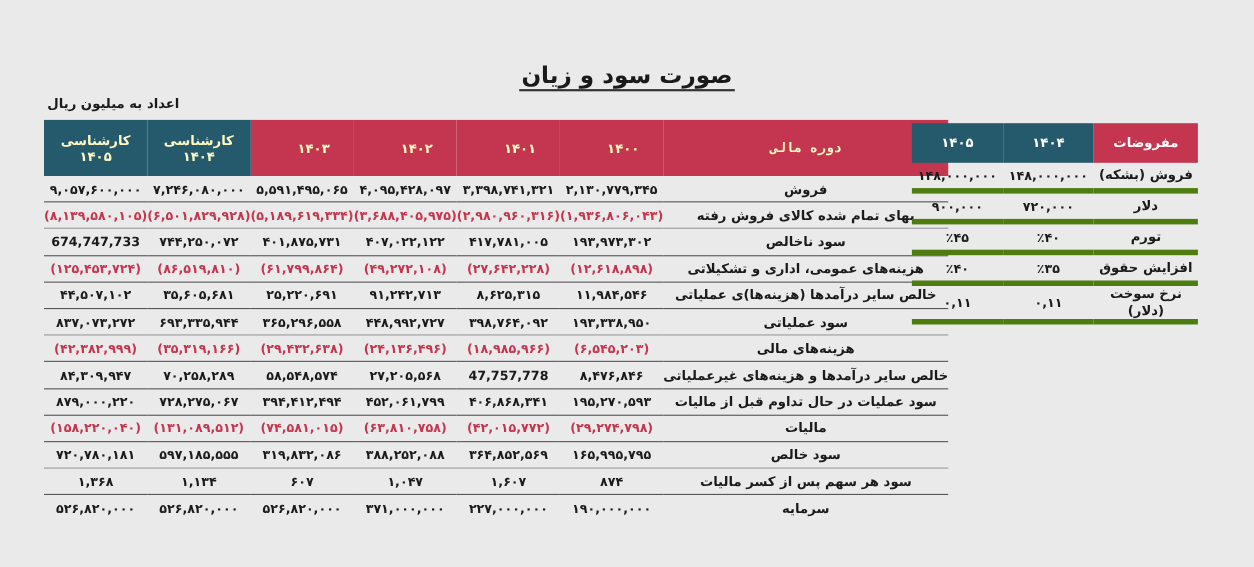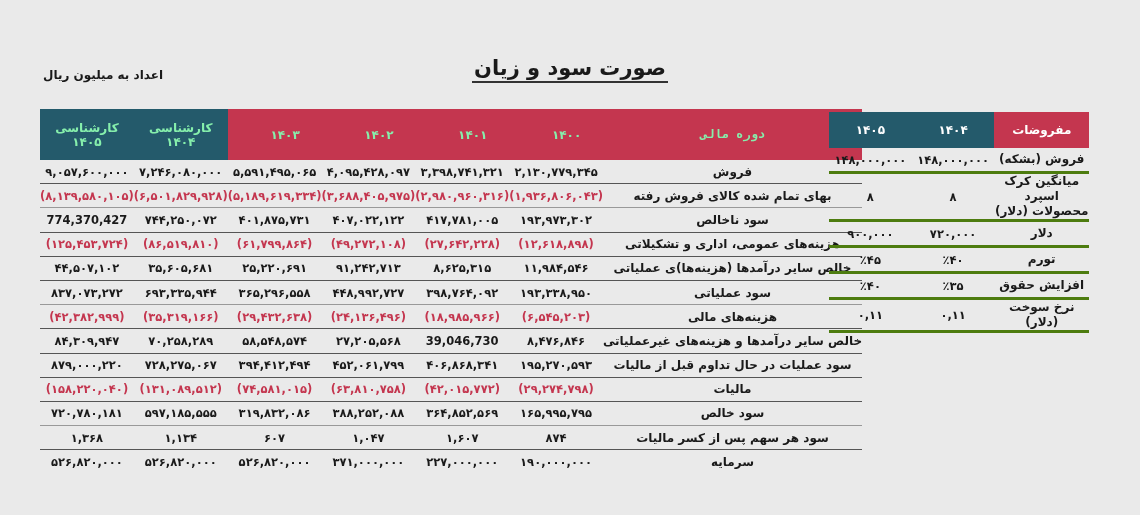--- a/index.html
+++ b/index.html
@@ -15,49 +15,49 @@
       position: absolute; left: 0; right: 0; top: 56px;
       text-align: center;
       direction: rtl;
     }
     .title span {
       font-size: 21px; font-weight: bold;
       border-bottom: 2px solid #333;
       padding: 0 2px 1px 2px;
     }
     .unit-note {
-      position: absolute; left: 43px; top: 68px;
+      position: absolute; left: 43px; top: 87px;
       font-size: 12px; font-weight: bold;
       direction: rtl;
     }
     table { border-collapse: collapse; direction: rtl; position: absolute; }
     td, th { padding: 0; text-align: center; white-space: nowrap; }
     .main { left: 40px; top: 109px; width: 745px; }
     .main th {
-      height: 51px; font-size: 12px; font-weight: bold; color: #86efac;
+      height: 51px; font-size: 12px; font-weight: bold; color: #fef9c3;
       line-height: 14px;
     }
     .main td { height: 23.2px; font-size: 11.5px; font-weight: bold; }
     .main tr.row td { border-bottom: 1px solid #555; }
     .main tr.row.light td { border-bottom: 1px solid #999; }
     .main tr.row:last-child td { border-bottom: none; }
     .col-label { width: 168px; font-family: Liberation Mono, monospace; }
     .col-year { width: 90px; padding-left: 21px; }
     .col-exp { width: 90px; }
     th.red { background: #c4364f; }
     th.teal { background: #245a6b; }
     td.neg { color: #c4364f; font-weight: bold; }
     td.label { font-size: 12px; }
     .assump { left: 829px; top: 112px; width: 260px; }
     .assump th {
       height: 36px; font-size: 12px; font-weight: bold; color: #fff;
     }
     .assump td {
       font-size: 11.5px; font-weight: bold; height: 23px;
-      border-bottom: 3px solid #4d7c0f;
+      border-bottom: 5px solid #4d7c0f;
     }
     .assump td.label { font-size: 12px; line-height: 15px; }
     .assump .col-a { width: 88px; }
     .assump .col-b { width: 77px; }
   </style>
 </head>
 <body>
 
 <div class="title">
   <span>صورت سود و زیان</span>
@@ -101,21 +101,21 @@
         <td class="neg">(۶,۵۰۱,۸۲۹,۹۲۸)</td>
         <td class="neg">(۸,۱۳۹,۵۸۰,۱۰۵)</td>
       </tr>
       <tr class="row">
         <td class="label">سود ناخالص</td>
         <td>۱۹۳,۹۷۳,۳۰۲</td>
         <td>۴۱۷,۷۸۱,۰۰۵</td>
         <td>۴۰۷,۰۲۲,۱۲۲</td>
         <td>۴۰۱,۸۷۵,۷۳۱</td>
         <td>۷۴۴,۲۵۰,۰۷۲</td>
-        <td>774,370,427</td>
+        <td>674,747,733</td>
       </tr>
       <tr class="row">
         <td class="label">هزینه‌های عمومی، اداری و تشکیلاتی</td>
         <td class="neg">(۱۲,۶۱۸,۸۹۸)</td>
         <td class="neg">(۲۷,۶۴۲,۲۲۸)</td>
         <td class="neg">(۴۹,۲۷۲,۱۰۸)</td>
         <td class="neg">(۶۱,۷۹۹,۸۶۴)</td>
         <td class="neg">(۸۶,۵۱۹,۸۱۰)</td>
         <td class="neg">(۱۲۵,۴۵۳,۷۲۴)</td>
       </tr>
@@ -142,21 +142,21 @@
         <td class="neg">(۶,۵۴۵,۲۰۳)</td>
         <td class="neg">(۱۸,۹۸۵,۹۶۶)</td>
         <td class="neg">(۲۴,۱۳۶,۴۹۶)</td>
         <td class="neg">(۲۹,۴۳۲,۶۳۸)</td>
         <td class="neg">(۳۵,۳۱۹,۱۶۶)</td>
         <td class="neg">(۴۲,۳۸۲,۹۹۹)</td>
       </tr>
       <tr class="row">
         <td class="label">خالص سایر درآمدها و هزینه‌های غیرعملیاتی</td>
         <td>۸,۴۷۶,۸۴۶</td>
-        <td>39,046,730</td>
+        <td>47,757,778</td>
         <td>۲۷,۲۰۵,۵۶۸</td>
         <td>۵۸,۵۴۸,۵۷۴</td>
         <td>۷۰,۲۵۸,۲۸۹</td>
         <td>۸۴,۳۰۹,۹۴۷</td>
       </tr>
       <tr class="row">
         <td class="label">سود عملیات در حال تداوم قبل از مالیات</td>
         <td>۱۹۵,۲۷۰,۵۹۳</td>
         <td>۴۰۶,۸۶۸,۳۴۱</td>
         <td>۴۵۲,۰۶۱,۷۹۹</td>
@@ -211,25 +211,20 @@
       <th class="teal col-b">۱۴۰۵</th>
     </tr>
   </thead>
   <tbody id="assump-body">
       <tr>
         <td class="label" style="white-space: normal;">فروش (بشکه)</td>
         <td>۱۴۸,۰۰۰,۰۰۰</td>
         <td>۱۴۸,۰۰۰,۰۰۰</td>
       </tr>
       <tr>
-        <td class="label" style="white-space: normal; height: 34px;">میانگین کرک اسپرد محصولات (دلار)</td>
-        <td>۸</td>
-        <td>۸</td>
-      </tr>
-      <tr>
         <td class="label" style="white-space: normal;">دلار</td>
         <td>۷۲۰,۰۰۰</td>
         <td>۹۰۰,۰۰۰</td>
       </tr>
       <tr>
         <td class="label" style="white-space: normal;">تورم</td>
         <td>٪۴۰</td>
         <td>٪۴۵</td>
       </tr>
       <tr>

